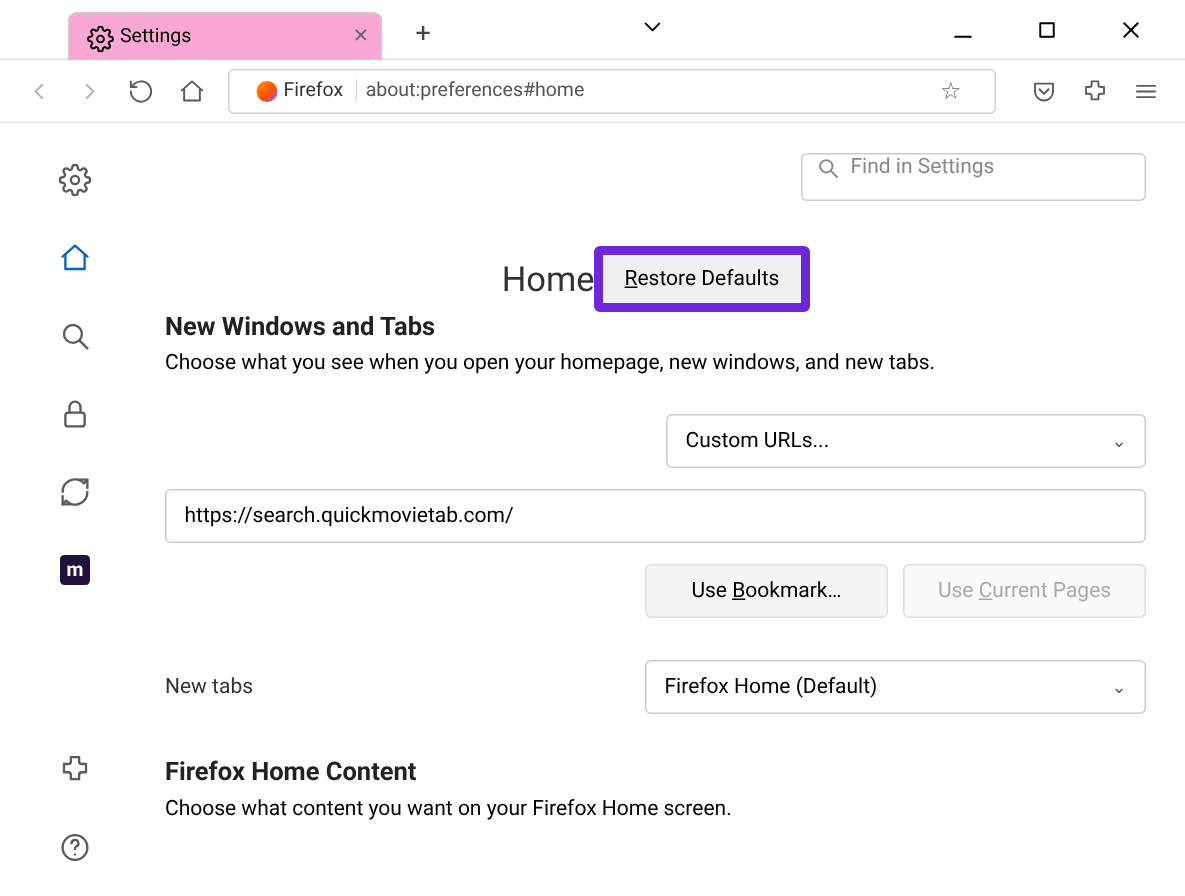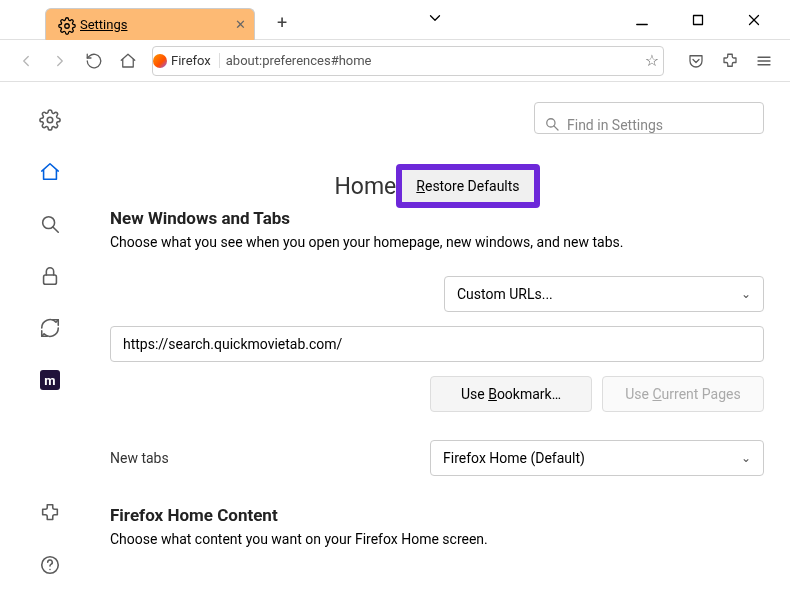--- a/index.html
+++ b/index.html
@@ -1,47 +1,47 @@
 <!DOCTYPE html>
 <html><head>
   <meta charset="utf-8">
   <style>
     * { box-sizing: border-box; margin: 0; padding: 0; font-family: -apple-system, BlinkMacSystemFont, "Segoe UI", Roboto, Arial, sans-serif; }
     body { width: 790px; height: 597px; background: #fff; overflow: hidden; position: relative; }
     
     .titlebar { height: 40px; display: flex; align-items: center; border-bottom: 1px solid #e0e0e0; }
-    .tab { display: flex; align-items: center; gap: 8px; margin-left: 45px; padding: 8px 12px; border: 1px solid #ccc; border-bottom: none; border-radius: 6px 6px 0 0; background: #fdba74; font-size: 13px; height: 32px; margin-top: 8px; width: 210px; position: relative; text-decoration: underline; }
+    .tab { display: flex; align-items: center; gap: 8px; margin-left: 45px; padding: 8px 12px; border: 1px solid #ccc; border-bottom: none; border-radius: 6px 6px 0 0; background: #f9a8d4; font-size: 13px; height: 32px; margin-top: 8px; width: 210px; position: relative; }
     .tab .gear-ico { width: 14px; height: 14px; }
     .tab .close { position: absolute; right: 8px; font-size: 13px; color: #666; cursor: pointer; }
     .newtab { margin-left: 14px; margin-top: 6px; font-size: 18px; color: #444; cursor: pointer; padding: 4px 8px; }
     .winctrls { margin-left: auto; display: flex; gap: 20px; padding-right: 18px; align-items: center; }
     .winctrls .ctl { width: 36px; height: 30px; display: flex; align-items: center; justify-content: center; font-size: 13px; cursor: pointer; }
     .chev { margin-left: auto; margin-right: 50px; cursor: pointer; }
 
     .toolbar { height: 42px; display: flex; align-items: center; padding: 0 16px; gap: 14px; border-bottom: 1px solid #e0e0e0; }
     .toolbar .nav-ico { color: #5b5b5b; cursor: pointer; display: flex; align-items: center; justify-content: center; width: 20px; height: 20px; }
     .toolbar .nav-ico.disabled { opacity: 0.45; }
-    .urlbar { flex:1; display: flex; align-items: center; height: 30px; border: 1px solid #d0d0d0; border-radius: 4px; padding: 0 0; gap: 6px; background: #fff; }
+    .urlbar { flex:1; display: flex; align-items: center; height: 30px; border: 1px solid #d0d0d0; border-radius: 4px; padding: 0 18px; gap: 6px; background: #fff; }
     .url-badge { display: flex; align-items: center; gap: 4px; font-size: 13px; color: #333; border-right: 1px solid #ddd; padding-right: 8px; }
     .fx-logo { width: 14px; height: 14px; border-radius: 50%; background: linear-gradient(135deg, #ff9500 0%, #ff4f00 60%, #9059ff 100%); }
     .url-text { flex:1; font-size: 13px; color: #555; }
     .star { color: #666; cursor: pointer; padding: 0 4px; }
     .rtools { display: flex; gap: 14px; align-items: center; margin-left: 8px; }
 
     .content { display: flex; height: calc(597px - 82px); }
     .sidebar { width: 100px; display: flex; flex-direction: column; padding-top: 20px; align-items: center; gap: 16px; }
     .side-item { width: 36px; height: 36px; display: flex; align-items: center; justify-content: center; border-radius: 6px; cursor: pointer; color: #5b5b5b; }
     .side-item.active { color: #0060df; }
     .side-spacer { flex: 1; }
     .side-bottom { display: flex; flex-direction: column; gap: 16px; align-items: center; margin-bottom: 14px; }
     .m-badge { width: 20px; height: 20px; background: #20123a; color: #fff; font-weight: bold; font-size: 13px; display: flex; align-items: center; justify-content: center; border-radius: 3px; }
 
     .main { flex:1; padding: 20px 26px 0 10px; overflow: hidden; }
     .searchrow { display: flex; justify-content: flex-end; margin-bottom: 30px; }
-    .find-box { width: 230px; height: 32px; border: 1px solid #ccc; border-radius: 4px; display: flex; align-items: flex-end; padding: 0 8px; gap: 6px; color: #888; font-size: 14px; }
+    .find-box { width: 230px; height: 32px; border: 1px solid #ccc; border-radius: 4px; display: flex; align-items: flex-start; padding: 0 8px; gap: 6px; color: #888; font-size: 14px; }
     .headrow { display: flex; align-items: center; justify-content: center; }
     .h-home { font-size: 23px; font-weight: 400; color: #333; }
     .restore { background: #f0f0f0; border: 6px solid #6d28d9; border-radius: 4px; padding: 8px 14px; font-size: 14px; cursor: pointer; }
     .restore u, .btn u { text-decoration: underline; }
     .h-sub { font-size: 17px; font-weight: 700; margin-bottom: 6px; color: #222; }
     .desc { font-size: 14px; color: #000000; margin-bottom: 26px; }
     
     .row { display: flex; align-items: center; margin-bottom: 14px; }
     .row-label { width: 320px; font-size: 14px; color: #333; }
     .row-ctl { flex: 1; }

